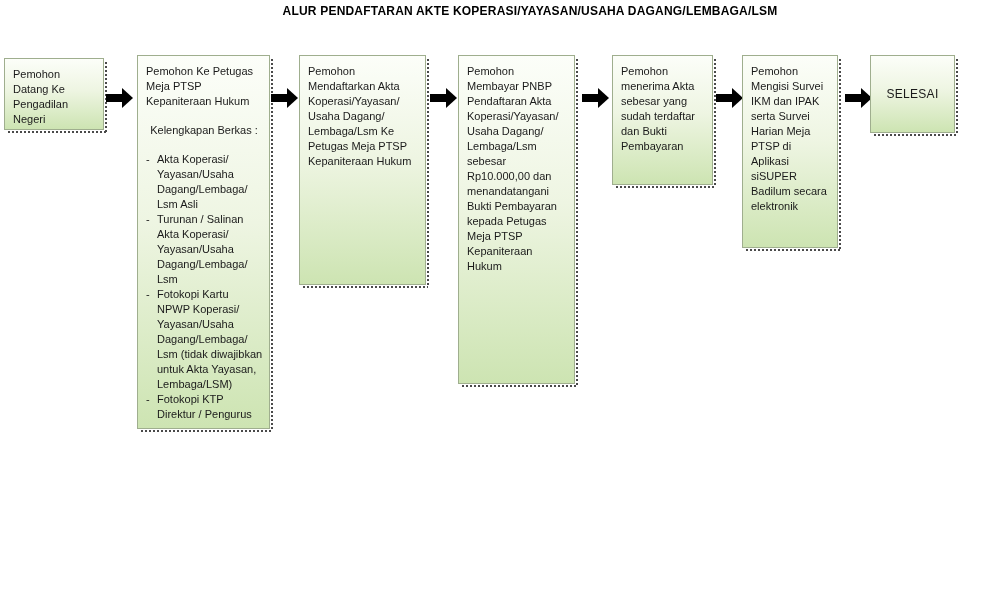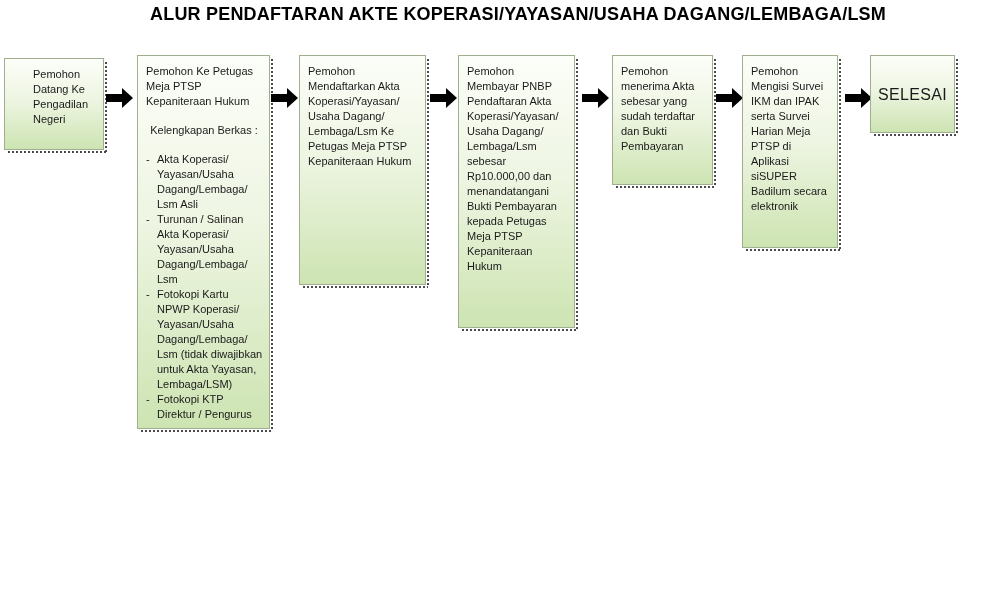--- a/index.html
+++ b/index.html
@@ -3,49 +3,49 @@
 <meta charset="utf-8">
 <style>
   html,body { margin:0; padding:0; background:#ffffff; }
   #stage {
     position:relative; width:987px; height:593px; background:#ffffff;
     font-family:"Liberation Sans","DejaVu Sans",sans-serif; color:#1a1a1a;
     overflow:hidden;
   }
   .title {
     position:absolute; left:150px; top:4px; width:760px;
-    text-align:left; font-size:18px; font-weight:bold; color:#000;
+    text-align:center; font-size:12px; font-weight:bold; color:#000;
     letter-spacing:0.2px;
   }
   .fbox {
     position:absolute;
     border:1px solid #9fae8e;
     background:linear-gradient(to bottom,#fcfef9 0%,#eef5e2 45%,#cde4b2 100%);
     box-sizing:border-box;
     font-size:11px; line-height:15px;
   }
   
   .fbox::after {
     content:""; position:absolute; top:3px; right:-4px; width:2px; height:100%;
     background-image:repeating-linear-gradient(180deg,#4a4a4a 0 2px,transparent 2px 4px);
   }
   .fbox::before {
     content:""; position:absolute; left:3px; bottom:-4px; height:2px; width:100%;
     background-image:repeating-linear-gradient(90deg,#4a4a4a 0 2px,transparent 2px 4px);
   }
   .btext { padding:8px 6px 6px 8px; white-space:pre-wrap; overflow-wrap:break-word; }
-  .box1 { left:4px;   top:58px; width:100px; height:92px;padding-left:20px; }
+  .box1 { left:4px;   top:58px; width:100px; height:72px; }
   .box2 { left:137px; top:55px; width:133px; height:374px; }
   .box3 { left:299px; top:55px; width:127px; height:230px; }
-  .box4 { left:458px; top:55px; width:117px; height:273px; }
+  .box4 { left:458px; top:55px; width:117px; height:329px; }
   .box5 { left:612px; top:55px; width:101px; height:130px; }
   .box6 { left:742px; top:55px; width:96px; height:193px; }
   .box7 { left:870px; top:55px; width:85px;  height:78px;
           display:flex; align-items:center; justify-content:center; }
-  .box7 .btext { padding:0; font-size:16px; letter-spacing:0.3px; }
+  .box7 .btext { padding:0; font-size:12px; letter-spacing:0.3px; }
 
   .box2 .para { padding:8px 6px 0 8px; margin:0 0 14px 0; white-space:pre-wrap; overflow-wrap:break-word; }
   .box2 .para.sub { padding-top:0; max-width:116px;text-align:center; }
   .blist { list-style:none; margin:0; padding:0 6px 6px 8px; }
   .blist li { display:flex; margin:0; }
   .blist .marker { width:11px; flex:0 0 11px; }
   .blist .litext { flex:1; overflow-wrap:break-word; min-width:0; }
 
   .arrow { position:absolute; width:27px; height:20px; top:88px; }
   .arrow .body { position:absolute; left:0; top:6px; width:16px; height:8px; background:#000; }

